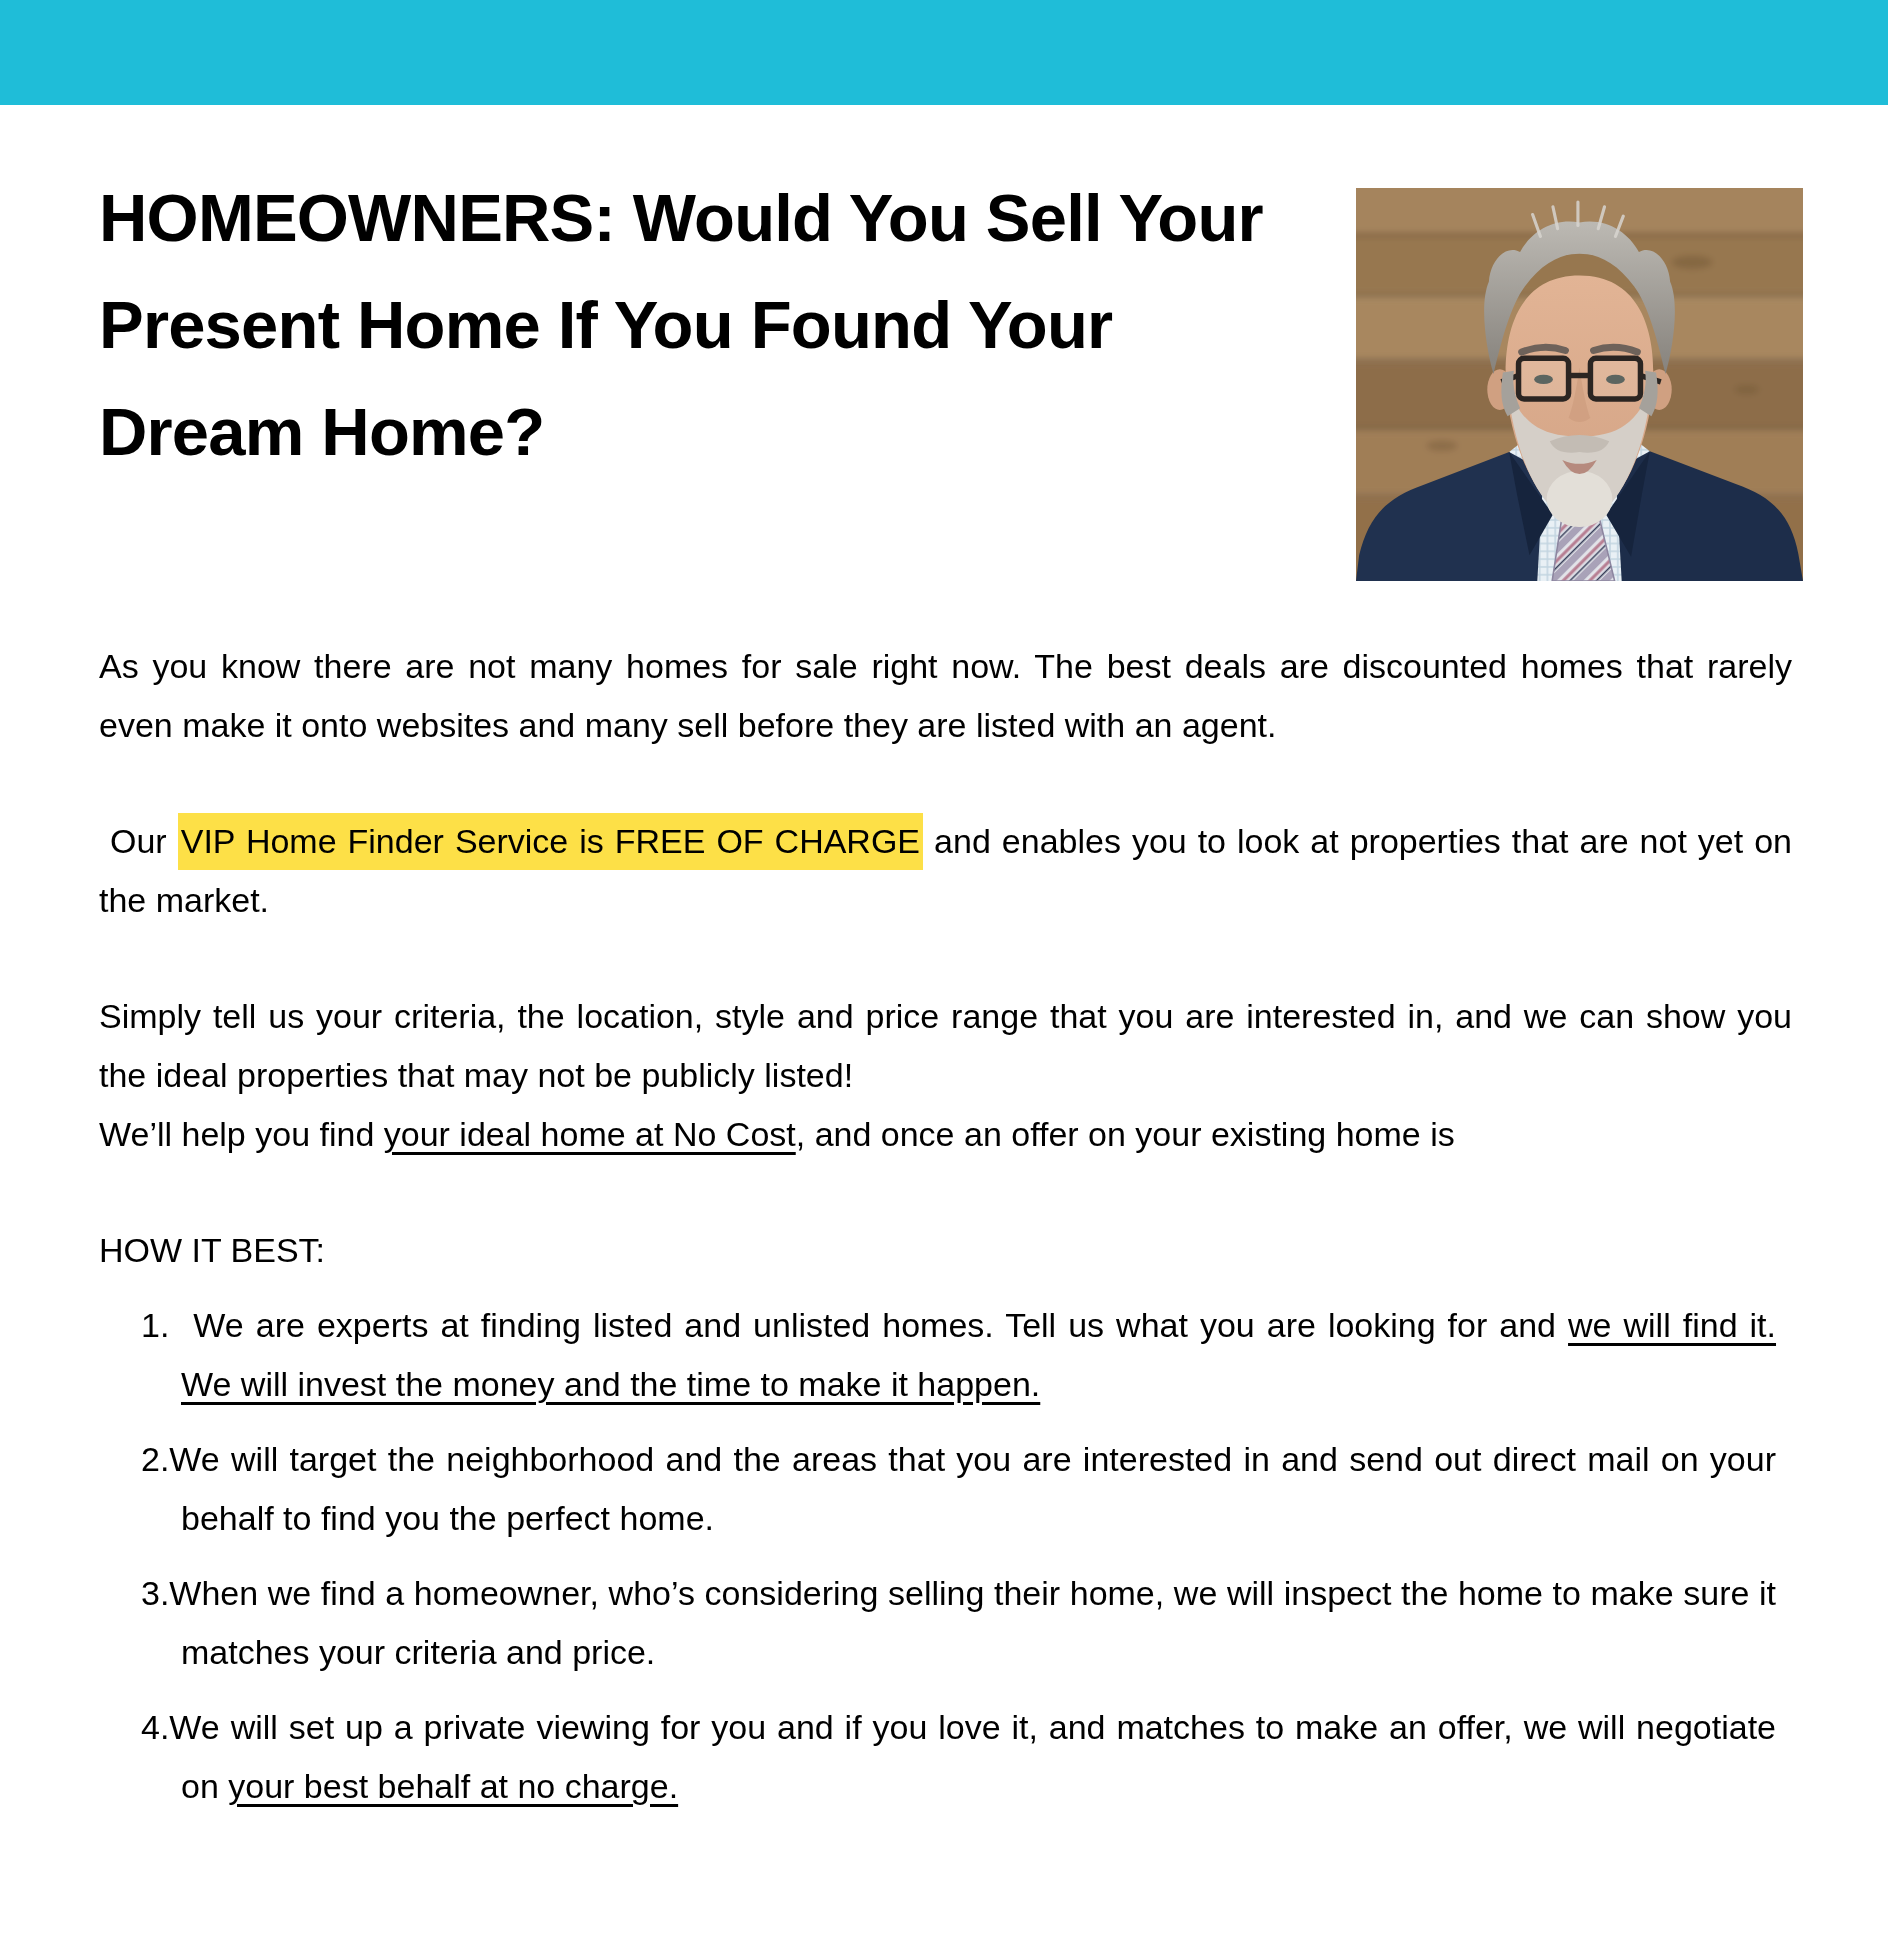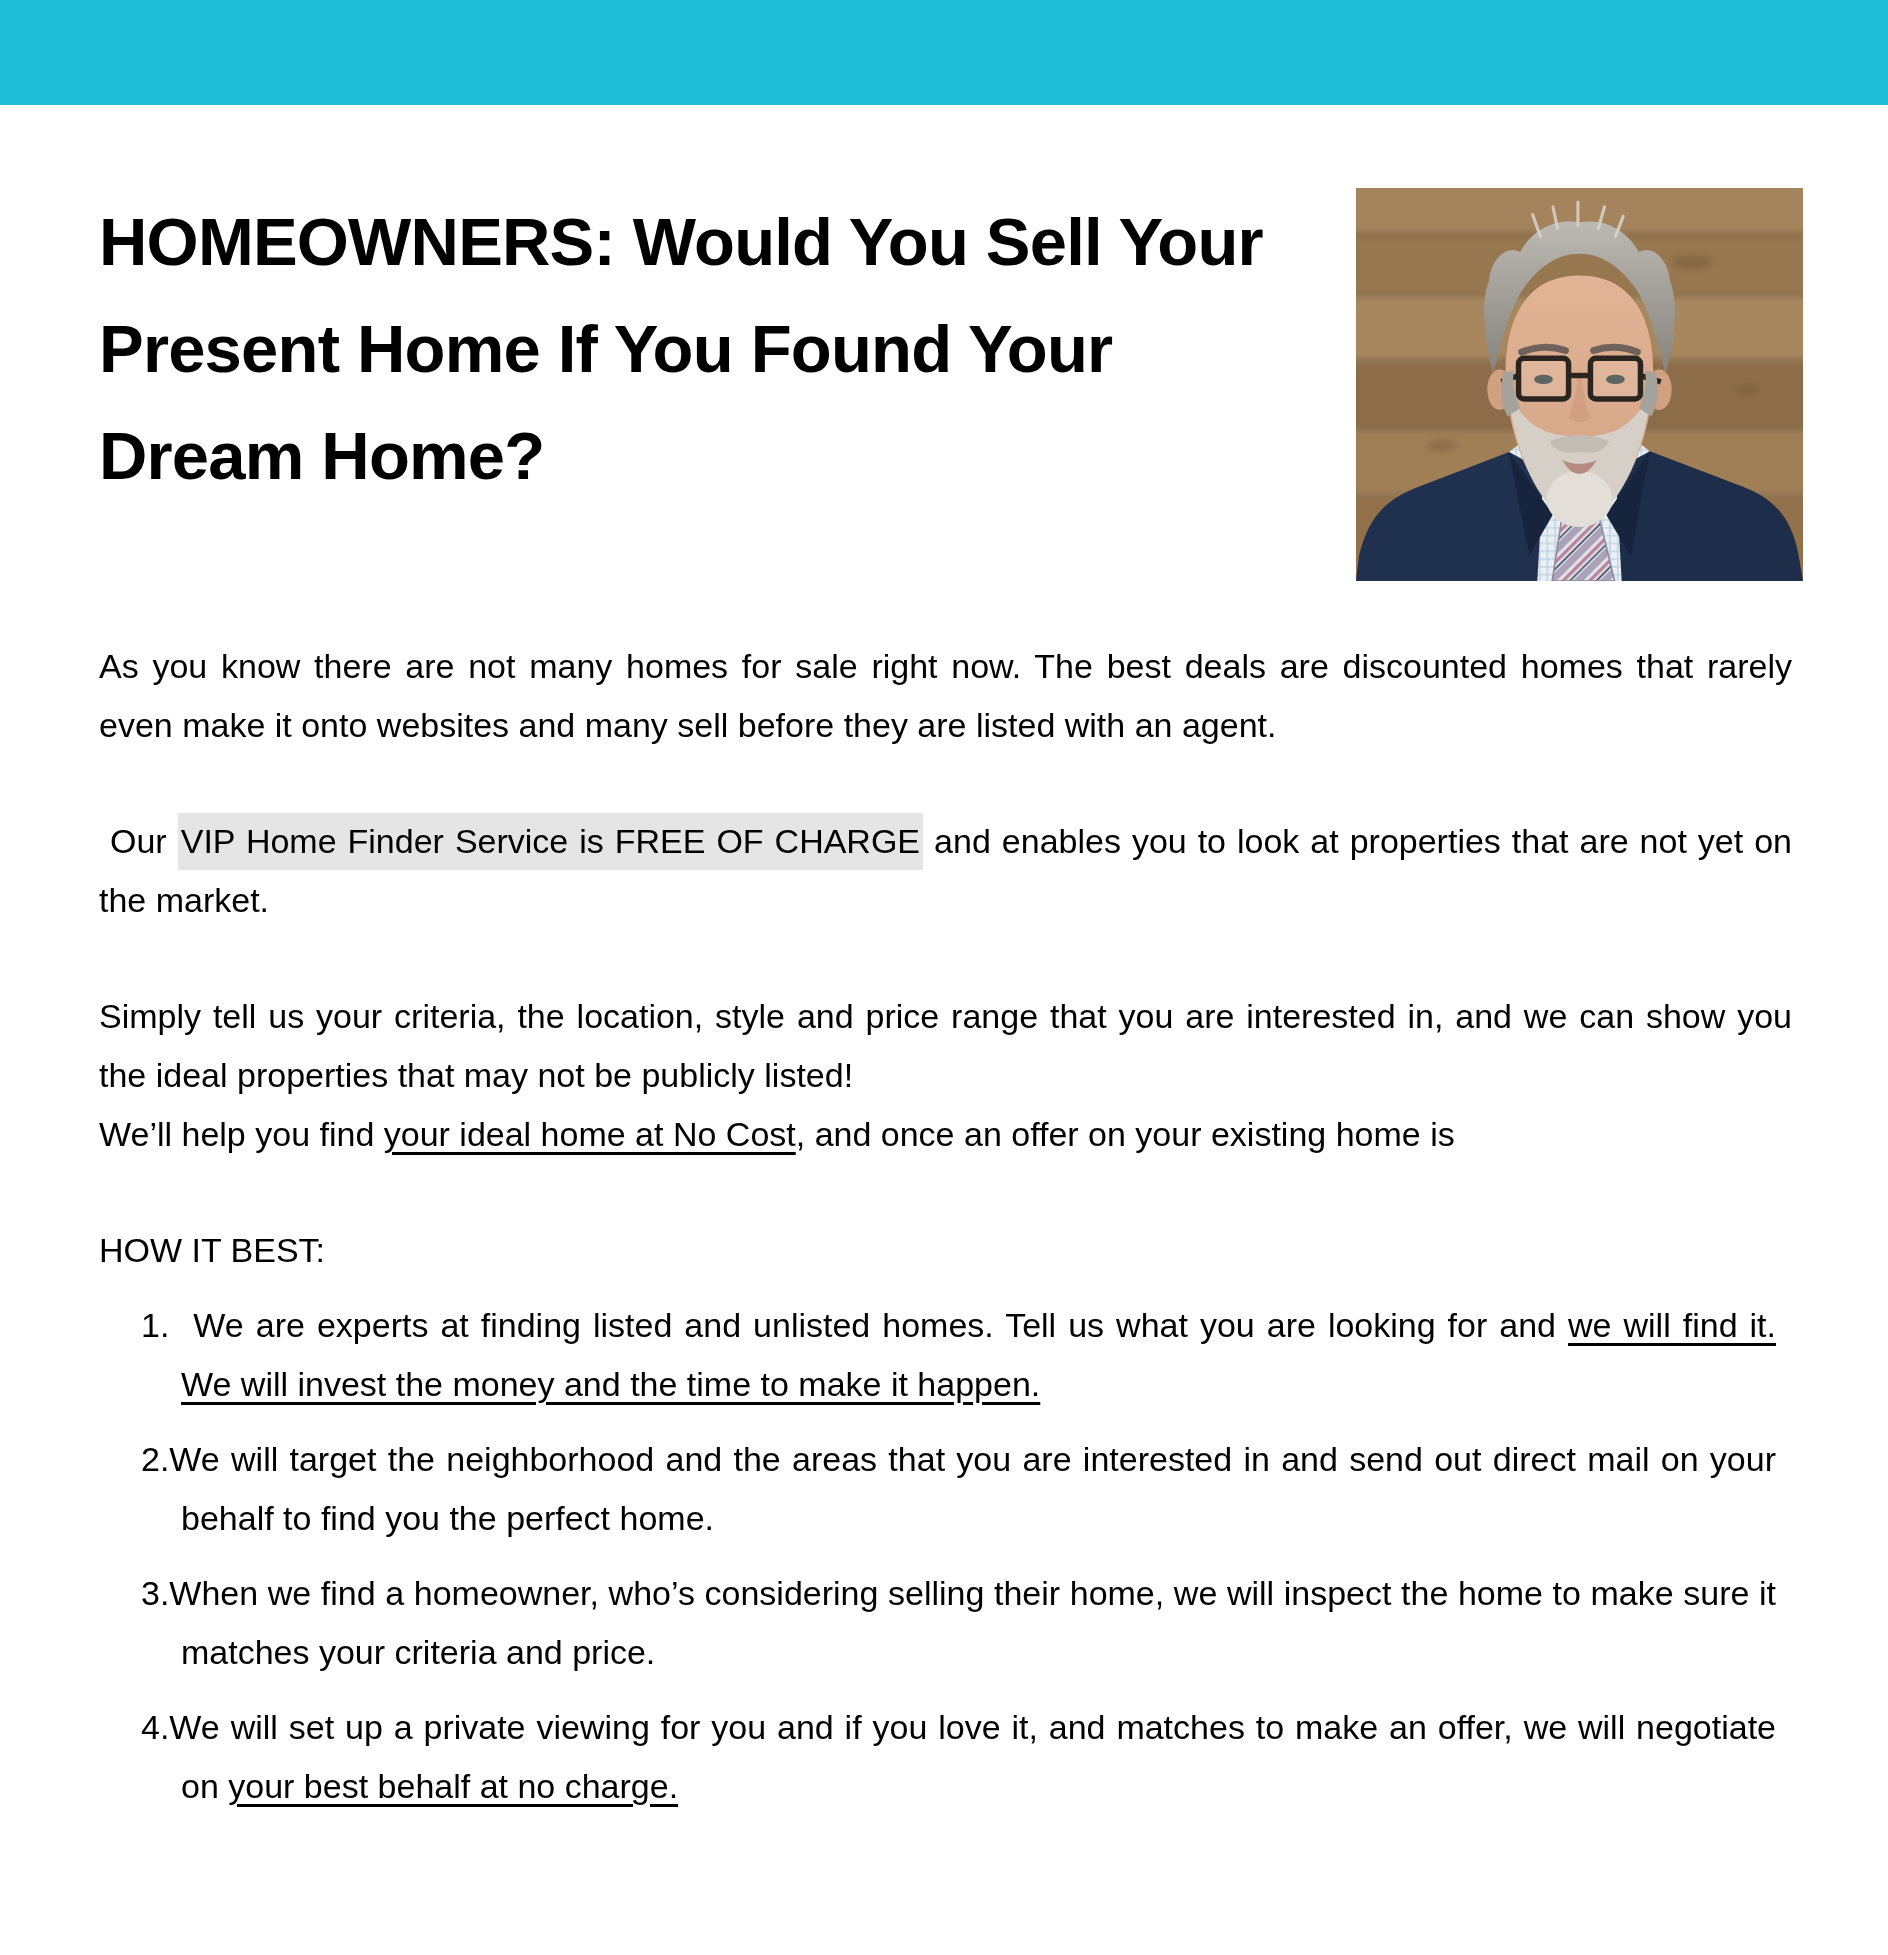--- a/index.html
+++ b/index.html
@@ -9,21 +9,21 @@
     background: #ffffff;
     font-family: "Liberation Sans", sans-serif;
     color: #000;
   }
   .band-top {
     position: absolute; top: 0; left: 0;
     width: 1888px; height: 105px;
     background: #1FBDD8;
   }
   .headline {
-    position: absolute; left: 99px; top: 188px;
+    position: absolute; left: 99px; top: 164px;
     font-size: 67px; font-weight: bold;
     line-height: 107px; letter-spacing: -0.8px;
     white-space: nowrap;
   }
   .photo {
     position: absolute; left: 1356px; top: 188px;
     width: 447px; height: 393px;
     overflow: hidden;
   }
   .photo svg { display: block; width: 100%; height: 100%; }
@@ -36,21 +36,21 @@
   .bodycopy p { margin: 0 0 57px 0; }
   .bodycopy p.tight { margin-bottom: 0; }
   .leftline { text-align: left; }
   u {
     text-decoration: underline;
     text-decoration-thickness: 2.7px;
     text-underline-offset: 5.5px;
     text-align: right;
   }
   mark {
-    background: #e5e5e5;
+    background: #fde047;
     color: #000;
     padding: 8.6px 3.1px 10.2px 3.1px;
   }
   .li {
     padding-left: 66px;
     text-indent: -40px;
     margin: 16px;
   }
 </style>
 </head>

